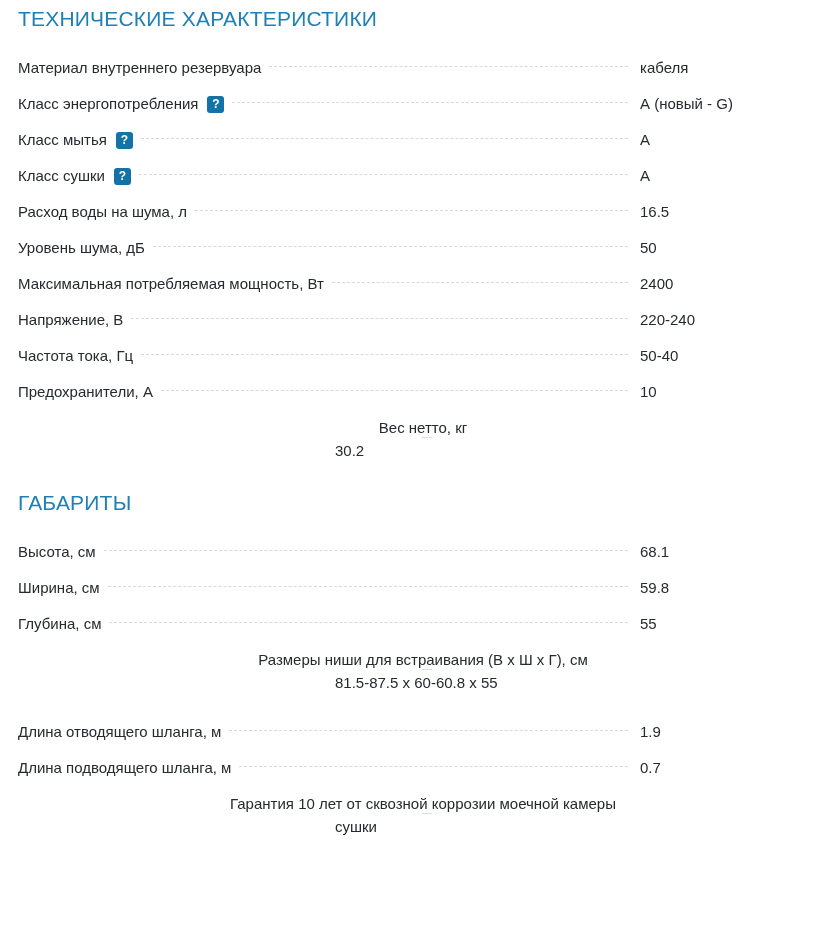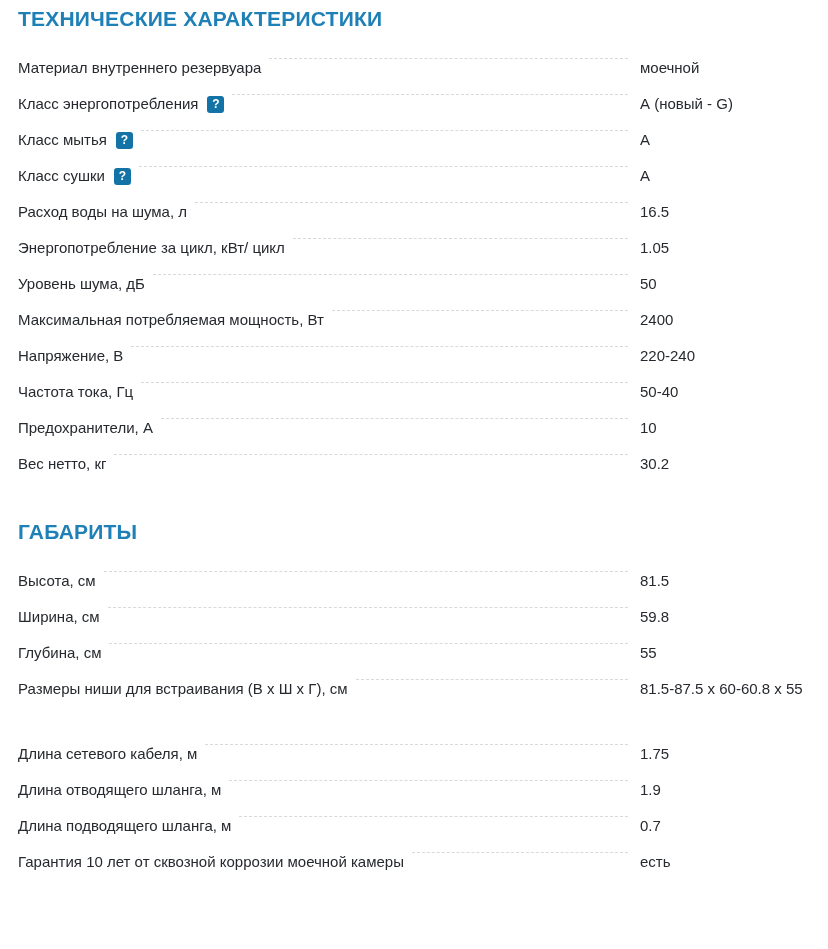--- a/index.html
+++ b/index.html
@@ -14,38 +14,38 @@
     width:828px;
     min-height:949px;
     background:#ffffff;
     font-family:"Liberation Sans","DejaVu Sans",sans-serif;
     color:var(--text-color);
   }
   .page{
     padding:6px 0 30px 18px;
   }
   .section + .section{
-    margin-top:46px;
+    margin-top:30px;
   }
   .section-title{
     margin:0 0 27px 0;
     font-size:21px;
-    font-weight:700;
+    font-weight:400;
     line-height:25px;
     color:var(--heading-color);
     letter-spacing:0.2px;
   }
   .spec-row{
     display:flex;
-    align-items:flex-start;
+    align-items:center;
     margin-bottom:17px;
     font-size:15px;
     line-height:19px;
   }
-  .spec-row:last-child{margin-bottom:0;}
+  .spec-row:last-child{margin-bottom:0;flex-direction:column;}
   .label{
     flex:none;
     white-space:nowrap;
   }
   .help{
     flex:none;
     align-self:center;
     width:17px;
     height:17px;
     margin-left:9px;
@@ -78,21 +78,21 @@
 
 <main class="page">
   <div id="sections-root">
   <section class="section">
     <h2 class="section-title">ТЕХНИЧЕСКИЕ ХАРАКТЕРИСТИКИ</h2>
     <div class="rows">
   <div class="spec-row">
     <span class="label">Материал внутреннего резервуара</span>
 
     <span class="leader"></span>
-    <span class="value">моечной</span>
+    <span class="value">кабеля</span>
   </div>
 
   <div class="spec-row">
     <span class="label">Класс энергопотребления</span>
     <span class="help">?</span>
     <span class="leader"></span>
     <span class="value">А (новый - G)</span>
   </div>
 
   <div class="spec-row">
@@ -109,26 +109,20 @@
     <span class="value">А</span>
   </div>
 
   <div class="spec-row">
     <span class="label">Расход воды на шума, л</span>
 
     <span class="leader"></span>
     <span class="value">16.5</span>
   </div>
 
-  <div class="spec-row">
-    <span class="label">Энергопотребление за цикл, кВт/ цикл</span>
-
-    <span class="leader"></span>
-    <span class="value">1.05</span>
-  </div>
 
   <div class="spec-row">
     <span class="label">Уровень шума, дБ</span>
 
     <span class="leader"></span>
     <span class="value">50</span>
   </div>
 
   <div class="spec-row">
     <span class="label">Максимальная потребляемая мощность, Вт</span>
@@ -167,21 +161,21 @@
 </div>
   </section>
 
   <section class="section">
     <h2 class="section-title">ГАБАРИТЫ</h2>
     <div class="rows">
   <div class="spec-row">
     <span class="label">Высота, см</span>
 
     <span class="leader"></span>
-    <span class="value">81.5</span>
+    <span class="value">68.1</span>
   </div>
 
   <div class="spec-row">
     <span class="label">Ширина, см</span>
 
     <span class="leader"></span>
     <span class="value">59.8</span>
   </div>
 
   <div class="spec-row">
@@ -195,43 +189,37 @@
     <span class="label">Размеры ниши для встраивания (В х Ш х Г), см</span>
 
     <span class="leader"></span>
     <span class="value">81.5-87.5 x 60-60.8 x 55</span>
   </div>
 </div>
   </section>
 
   <section class="section">
     <div class="rows">
-  <div class="spec-row">
-    <span class="label">Длина сетевого кабеля, м</span>
-
-    <span class="leader"></span>
-    <span class="value">1.75</span>
-  </div>
 
   <div class="spec-row">
     <span class="label">Длина отводящего шланга, м</span>
 
     <span class="leader"></span>
     <span class="value">1.9</span>
   </div>
 
   <div class="spec-row">
     <span class="label">Длина подводящего шланга, м</span>
 
     <span class="leader"></span>
     <span class="value">0.7</span>
   </div>
 
   <div class="spec-row">
     <span class="label">Гарантия 10 лет от сквозной коррозии моечной камеры</span>
 
     <span class="leader"></span>
-    <span class="value">есть</span>
+    <span class="value">сушки</span>
   </div>
 </div>
   </section>
 </div>
 </main>
 
 </body></html>

